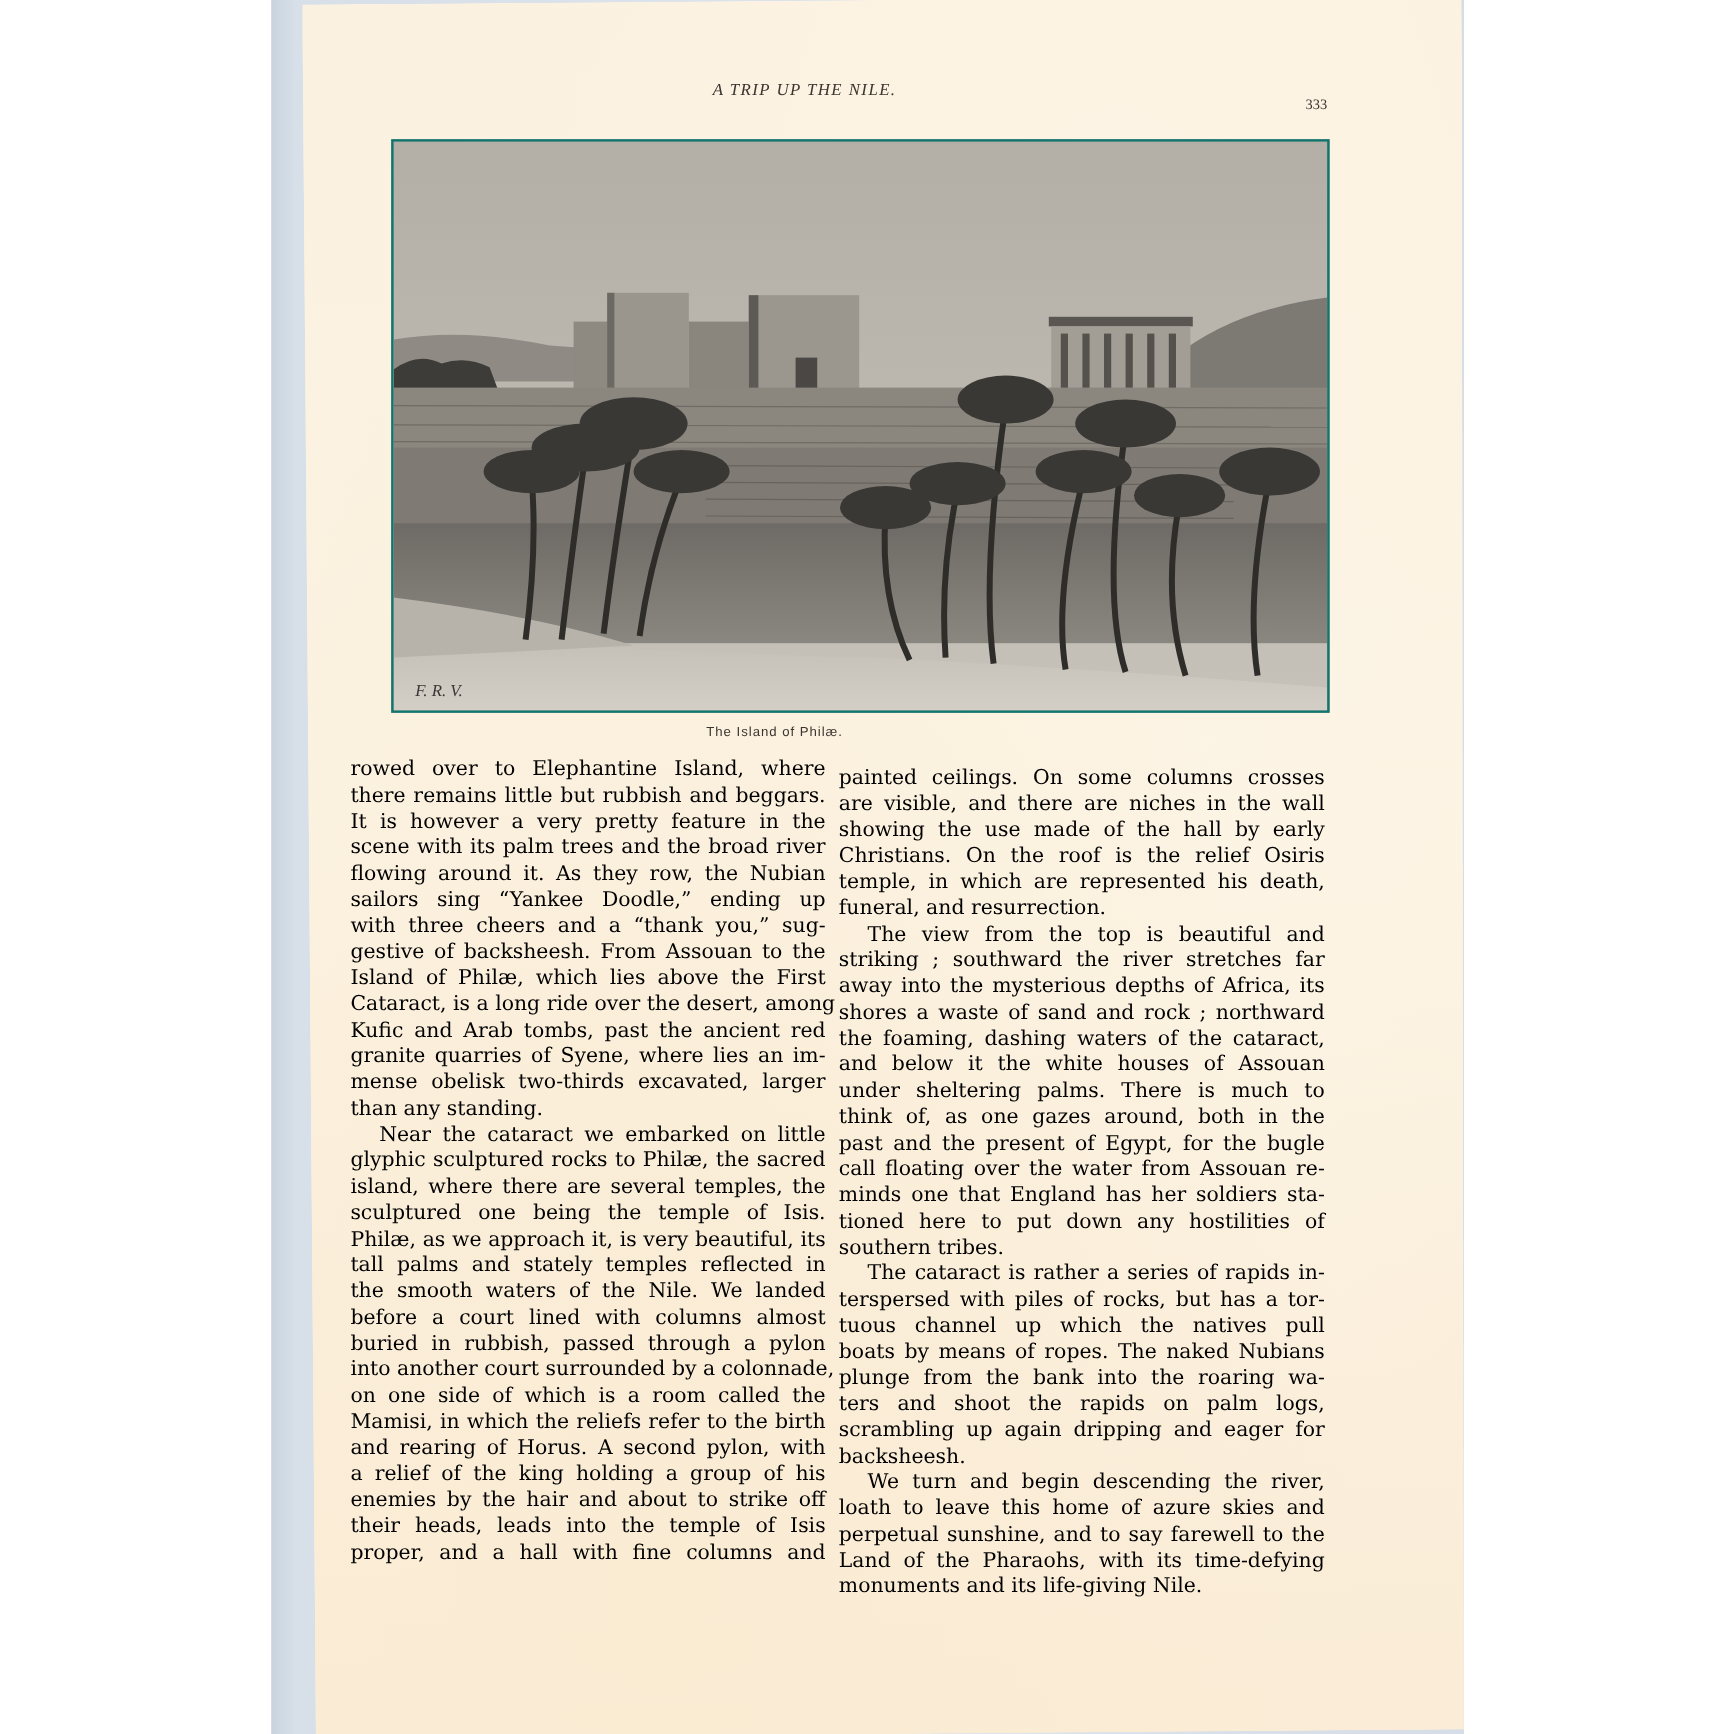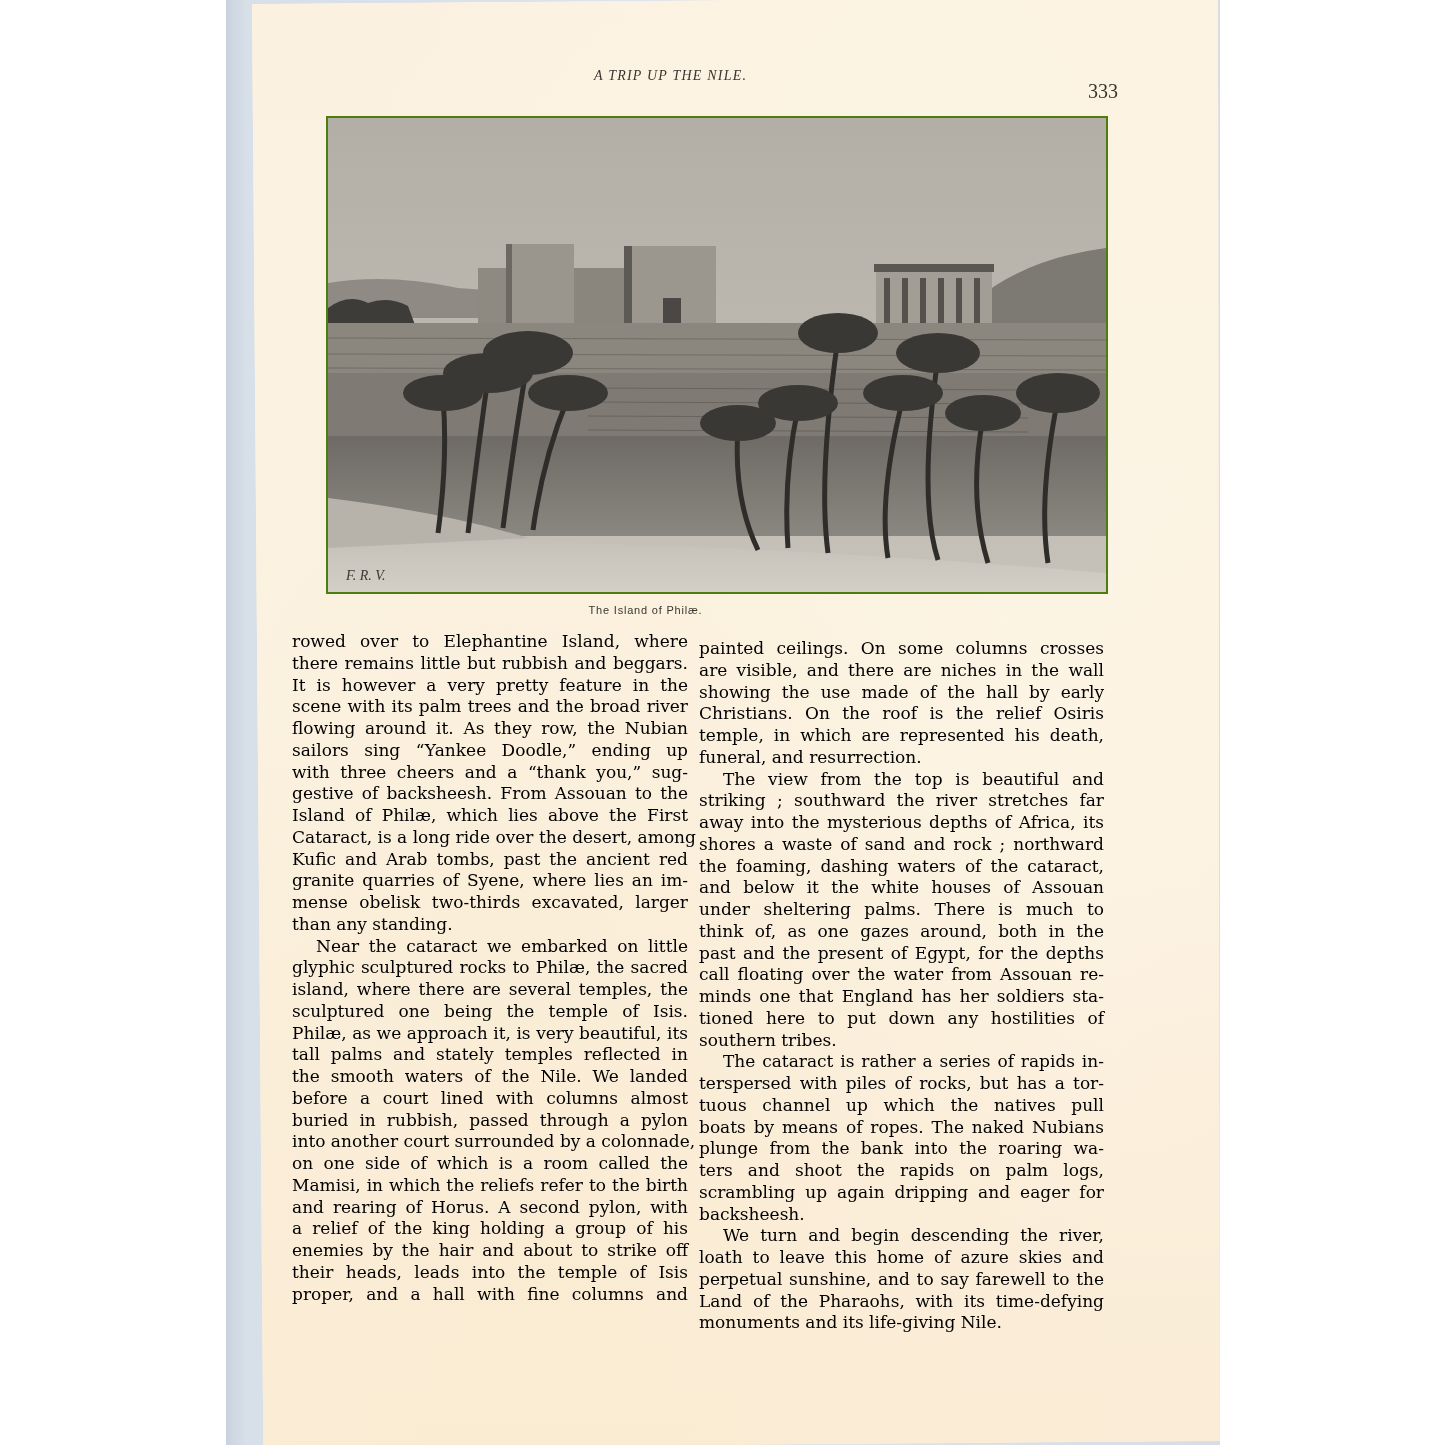--- a/index.html
+++ b/index.html
@@ -33,28 +33,28 @@
       font-family: "Liberation Serif", serif;
       font-style: italic;
       font-size: 14px;
       letter-spacing: 1.2px;
       color: #3b3530;
     }
     .page-number {
       position: absolute;
       left: 1088px; top: 80px;
       font-family: "Liberation Serif", serif;
-      font-size: 20px;
+      font-size: 12px;
       color: #3b3530;
     }
     .figure {
       position: absolute;
       left: 326px; top: 116px;
       width: 778px; height: 474px;
-      border: 2px solid #4d7c0f;
+      border: 2px solid #0f766e;
       background: #a9a69f;
       overflow: hidden;
     }
     .figure svg { display: block; width: 100%; height: 100%; }
     .caption {
       position: absolute;
       left: 0; width: 1291px; top: 604px;
       text-align: center;
       font-family: "Liberation Sans", sans-serif;
       font-size: 11px;
@@ -227,21 +227,21 @@
     <span class="line">temple, in which are represented his death,</span>
     <span class="line last">funeral, and resurrection.</span>
     <span class="line indent">The view from the top is beautiful and</span>
     <span class="line">striking ; southward the river stretches far</span>
     <span class="line">away into the mysterious depths of Africa, its</span>
     <span class="line">shores a waste of sand and rock ; northward</span>
     <span class="line">the foaming, dashing waters of the cataract,</span>
     <span class="line">and below it the white houses of Assouan</span>
     <span class="line">under sheltering palms. There is much to</span>
     <span class="line">think of, as one gazes around, both in the</span>
-    <span class="line">past and the present of Egypt, for the depths</span>
+    <span class="line">past and the present of Egypt, for the bugle</span>
     <span class="line">call floating over the water from Assouan re-</span>
     <span class="line">minds one that England has her soldiers sta-</span>
     <span class="line">tioned here to put down any hostilities of</span>
     <span class="line last">southern tribes.</span>
     <span class="line indent">The cataract is rather a series of rapids in-</span>
     <span class="line">terspersed with piles of rocks, but has a tor-</span>
     <span class="line">tuous channel up which the natives pull</span>
     <span class="line">boats by means of ropes. The naked Nubians</span>
     <span class="line">plunge from the bank into the roaring wa-</span>
     <span class="line">ters and shoot the rapids on palm logs,</span>

